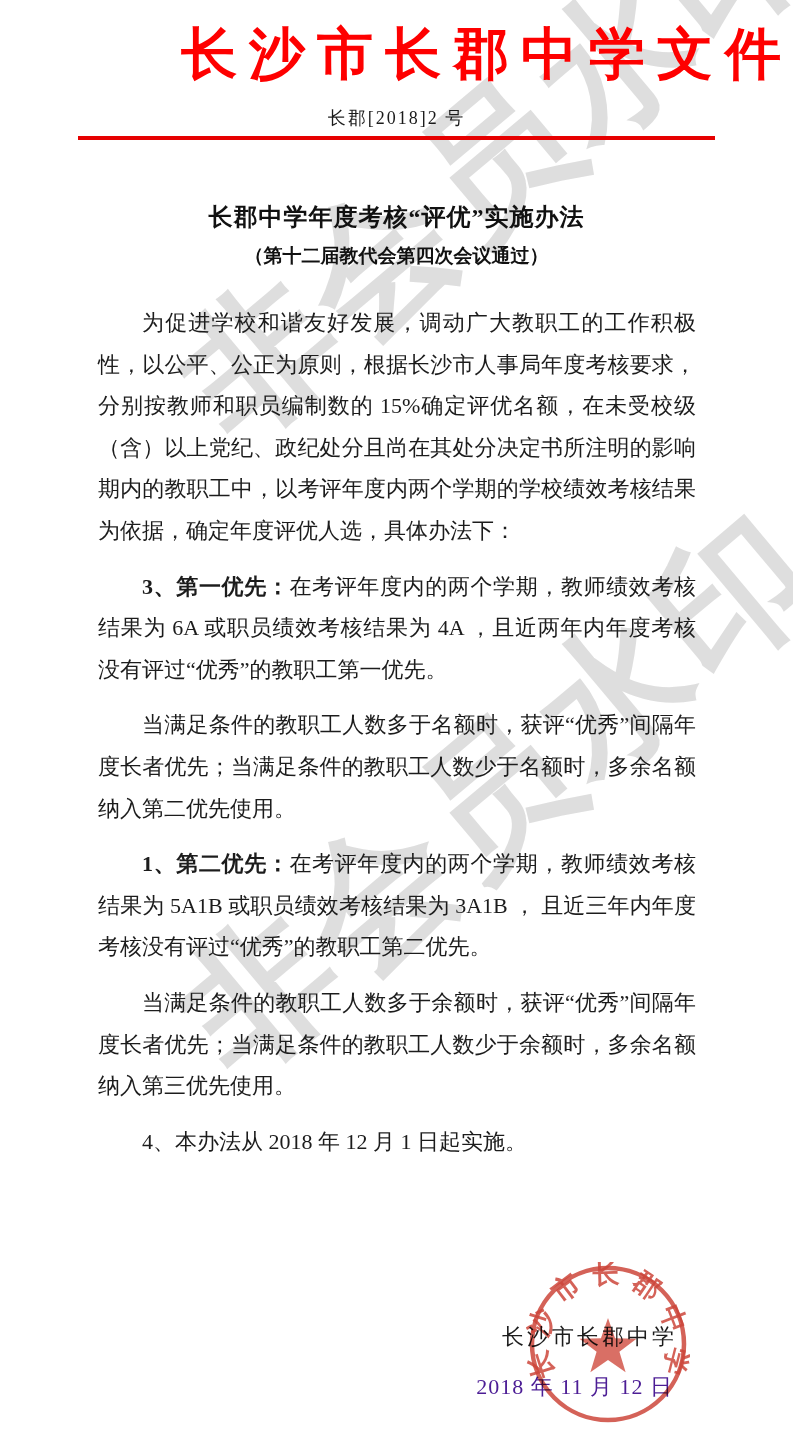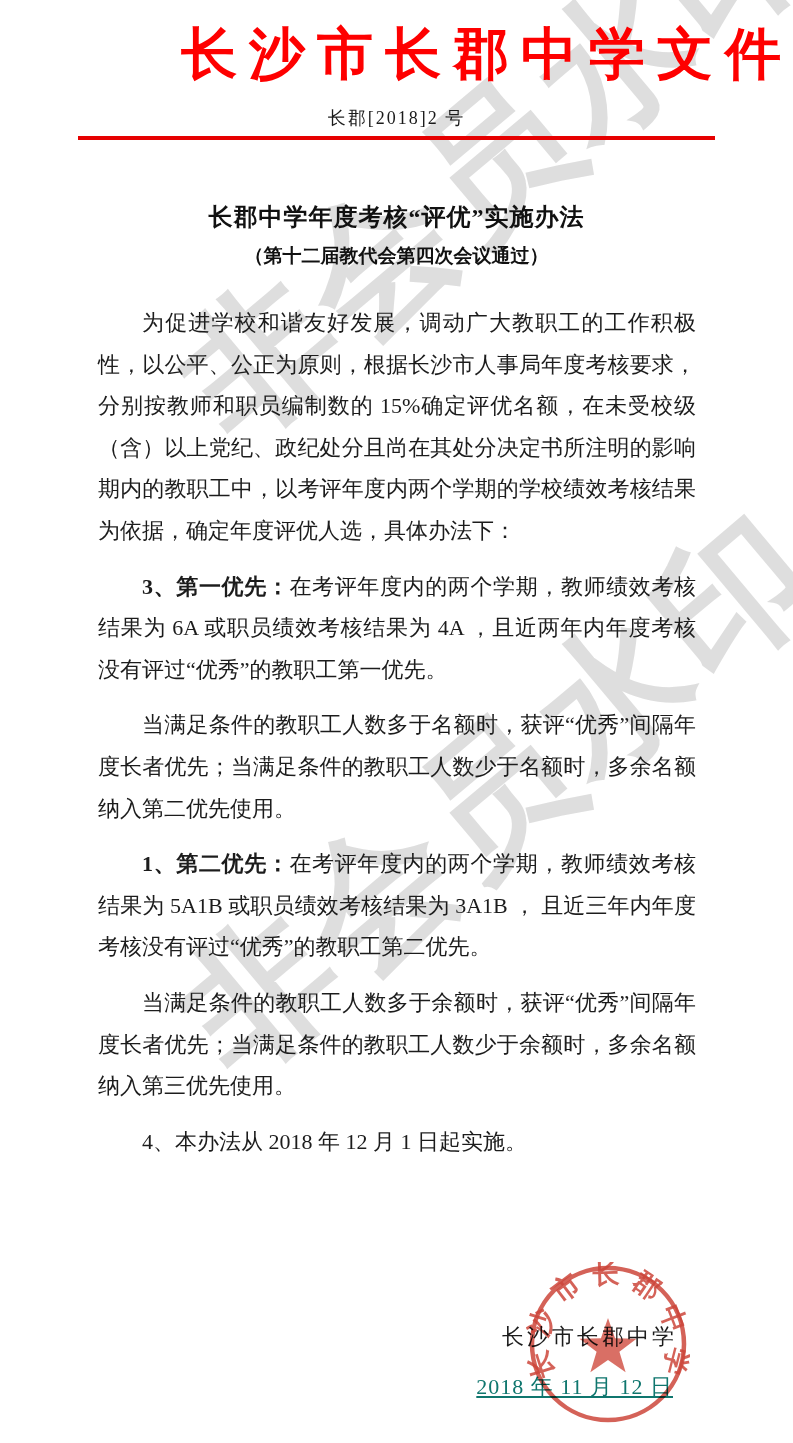--- a/index.html
+++ b/index.html
@@ -47,21 +47,21 @@
   }
   .body-text p { margin:14px; text-indent:2em; }
   .body-text .lead { font-weight:bold; }
 
   .sig-line {
     position:absolute; z-index:2; top:1322px; right:116px;
     font-size:22px; letter-spacing:3px; color:#1c1c1c;
   }
   .date-line {
     position:absolute; z-index:2; top:1372px; right:120px;
-    font-size:22px; letter-spacing:1px; color:#0f766e;text-decoration:underline;
+    font-size:22px; letter-spacing:1px; color:#4c1d95;
   }
   .seal {
     position:absolute; z-index:3; left:526px; top:1262px;
     width:164px; height:164px; mix-blend-mode:multiply; opacity:0.88;
     pointer-events:none;
   }
 </style>
 </head>
 <body>
 

